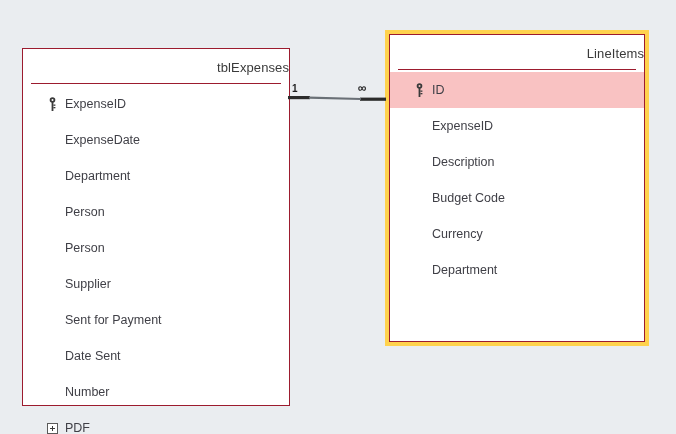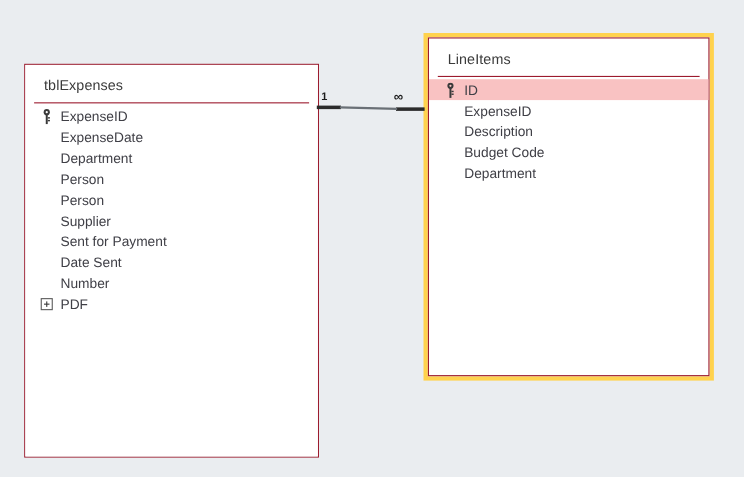--- a/index.html
+++ b/index.html
@@ -39,20 +39,21 @@
     width: 100%;
     height: 100%;
     box-sizing: border-box;
     background: #ffffff;
   }
   .table-box > .inner {
     width: 100%;
     height: 100%;
     box-sizing: border-box;
     background: #ffffff;
+    text-align: right;
   }
 
   .table-title {
     font-size: 13px;
     color: #3a3a3a;
     padding: 11px 0 8px 17px;
     letter-spacing: 0.1px;
     white-space: nowrap;
   }
 
@@ -64,22 +65,22 @@
 
   .field-list {
     padding: 2px 0 0 0;
     margin: 0;
     list-style: none;
   }
 
   .field-row {
     display: flex;
     align-items: center;
-    height: 19px;
-    padding-left: 6px;
+    height: 36px;
+    padding-left: 16px;
     box-sizing: border-box;
   }
 
   .field-row.highlight {
     background: #f9c2c2;
   }
 
   .field-gutter {
     width: 26px;
     min-width: 26px;
@@ -140,21 +141,21 @@
     line-height: 10px;
   }
   .card-one  { left: 10px; top: 2px; }
   .card-many { left: 76px; top: 1px; font-size: 12px; letter-spacing: -1px; }
 </style>
 </head>
 <body>
 
 <div id="canvas">
 
-  <div class="table-box" id="table-tblExpenses" style="left:22px; top:58px; width:268px; height:358px;">
+  <div class="table-box" id="table-tblExpenses" style="left:22px; top:48px; width:268px; height:358px;">
     <div class="inner">
       <div class="table-title">tblExpenses</div>
       <div class="title-rule"></div>
       <ul class="field-list">
 
         <li class="field-row">
           <span class="field-gutter">
             <svg class="key-icon" viewBox="0 0 9 14">
               <circle cx="4.5" cy="3" r="2.8" fill="#3a3a3a"></circle>
               <circle cx="4.5" cy="3" r="1" fill="#ffffff"></circle>
@@ -246,20 +247,24 @@
         <li class="field-row">
           <span class="field-gutter"></span>
           <span class="field-label">Description</span>
         </li>
 
         <li class="field-row">
           <span class="field-gutter"></span>
           <span class="field-label">Budget Code</span>
         </li>
 
+        <li class="field-row">
+          <span class="field-gutter"></span>
+          <span class="field-label">Currency</span>
+        </li>
 
 
 
         <li class="field-row">
           <span class="field-gutter"></span>
           <span class="field-label">Department</span>
         </li>
 
       </ul>
     </div>

